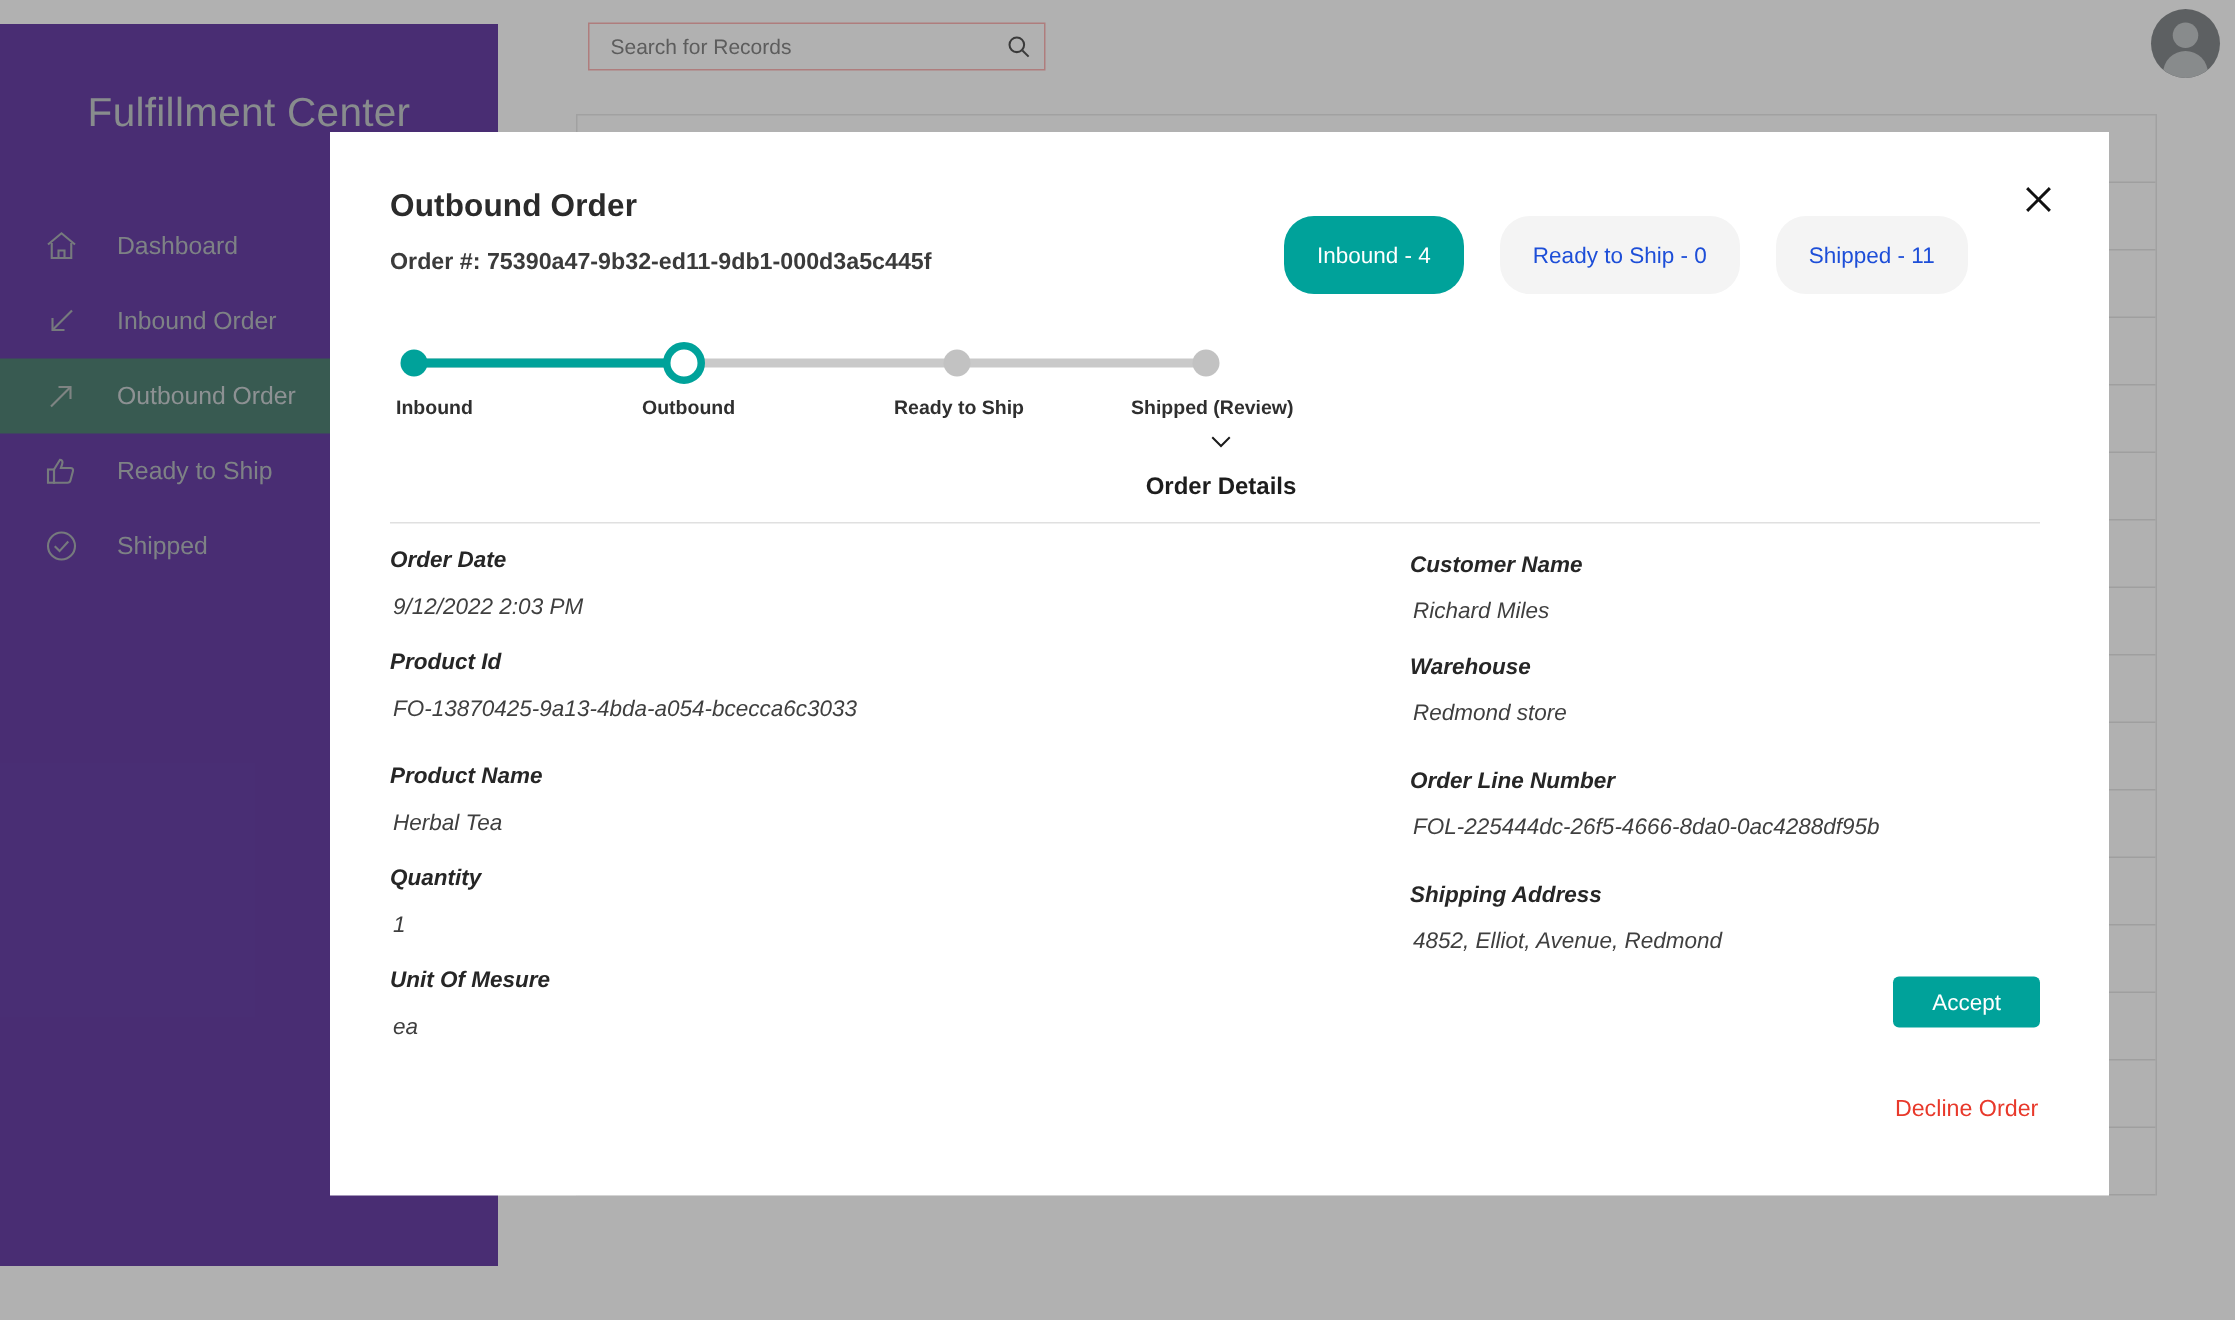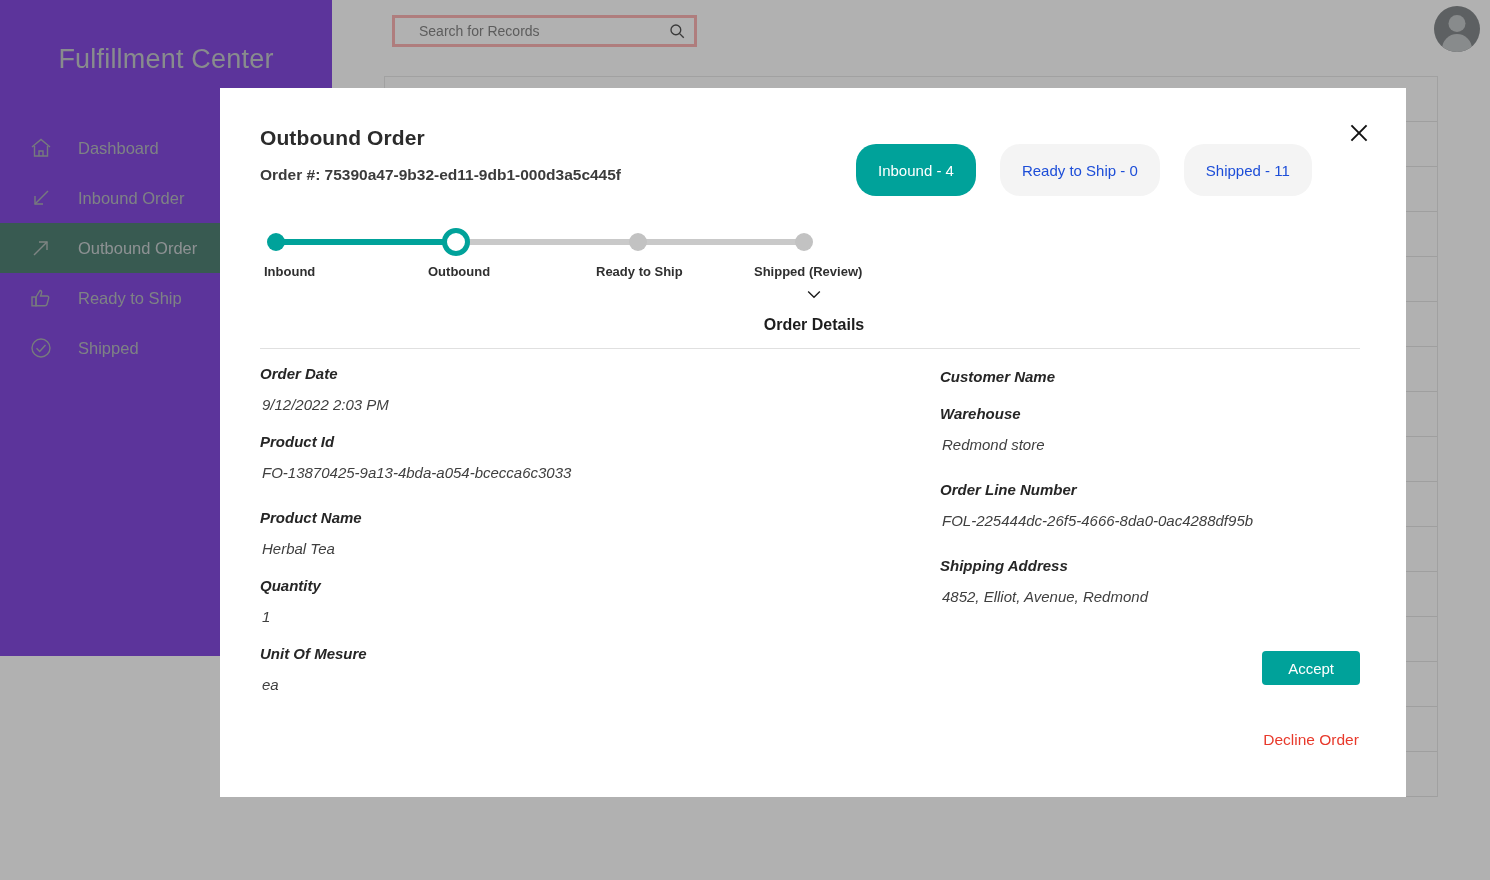--- a/index.html
+++ b/index.html
@@ -20,24 +20,24 @@
   }
 
   
   .bg-layer {
     position: absolute;
     inset: 0;
   }
 
   .sidebar {
     position: absolute;
-    left: 0; top: 0;
+    left: 0; top: 16px;
     width: 332px;
-    height: 656px;
-    background: #6d28d9;
+    height: 828px;
+    background: #4c1d95;
     z-index: 3;
   }
 
   .sidebar-title {
     color: #b9bfc2;
     font-size: 27px;
     font-weight: 400;
     text-align: center;
     padding-top: 44px;
     letter-spacing: 0.2px;
@@ -94,25 +94,25 @@
     display: flex;
     align-items: center;
     padding: 0 20px;
     position: relative;
   }
 
   .search-box {
     margin-left: 40px;
     width: 305px;
     height: 32px;
-    border: 3px solid #fca5a5;
-    background: #ffffff;
-    display: flex;
-    align-items: center;
-    padding: 0 8px 0 24px;
+    border: 1px solid #fca5a5;
+    background: #ffffff;
+    display: flex;
+    align-items: center;
+    padding: 0 8px 0 14px;
   }
 
   .search-input {
     flex: 1;
     border: none;
     outline: none;
     font-family: "Liberation Sans", sans-serif;
     font-size: 14px;
     color: #444;
     background: transparent;
@@ -536,20 +536,21 @@
         </div>
         <div class="field">
           <div class="field-label">Unit Of Mesure</div>
           <div class="field-value">ea</div>
         </div>
       </div>
 
       <div class="col-right">
         <div class="field gap-md" style="margin-top:3px">
           <div class="field-label">Customer Name</div>
+          <div class="field-value"> Richard Miles</div>
         </div>
         <div class="field gap-lg">
           <div class="field-label">Warehouse</div>
           <div class="field-value">Redmond store</div>
         </div>
         <div class="field gap-lg">
           <div class="field-label">Order Line Number</div>
           <div class="field-value">FOL-225444dc-26f5-4666-8da0-0ac4288df95b</div>
         </div>
         <div class="field">

